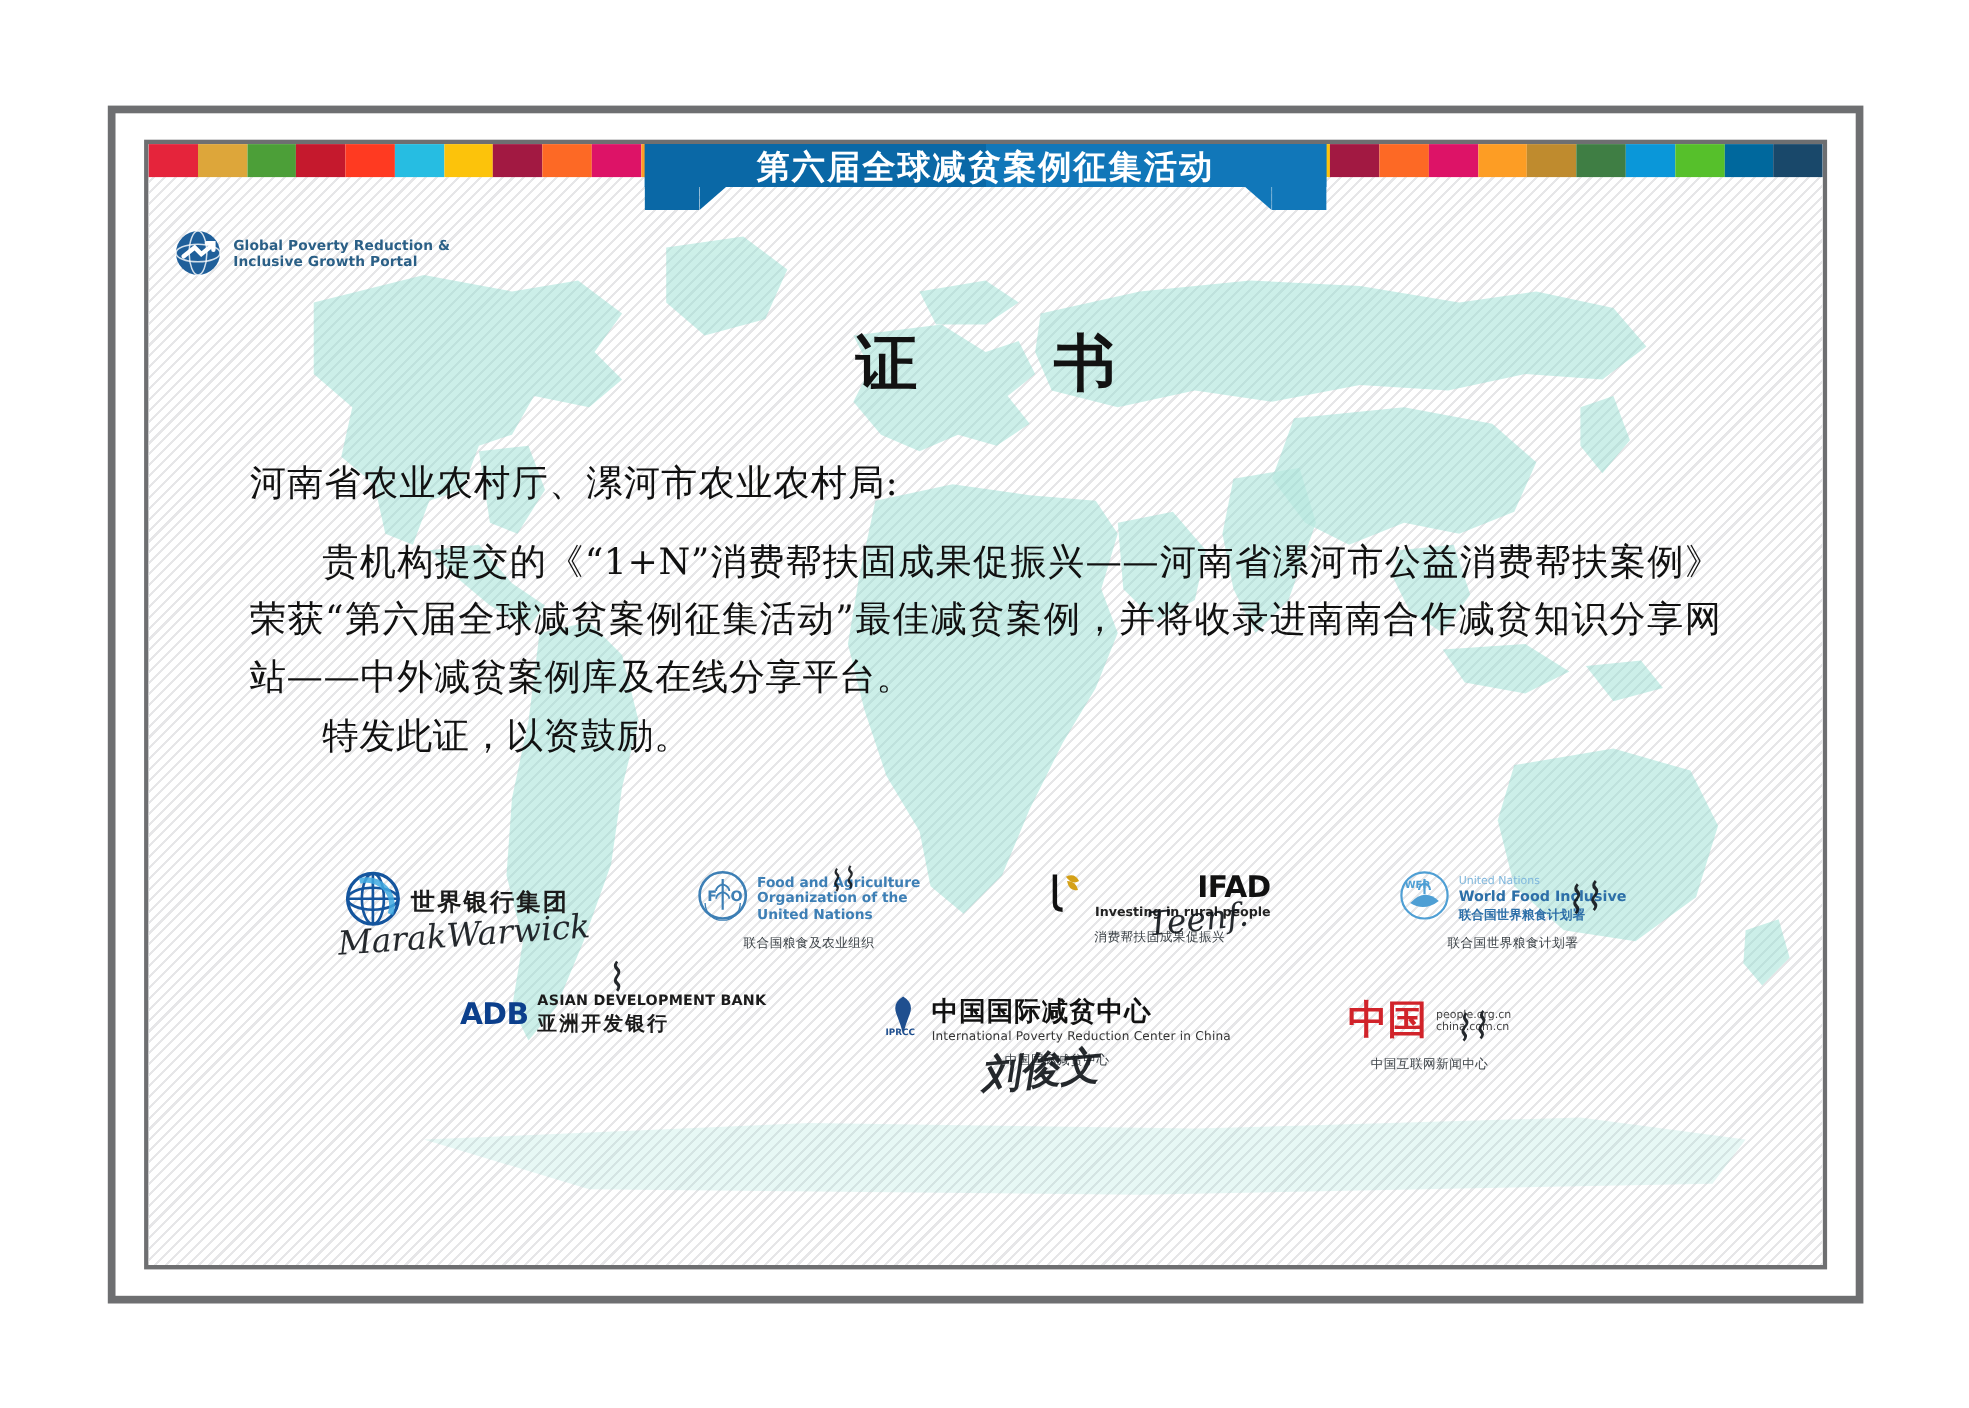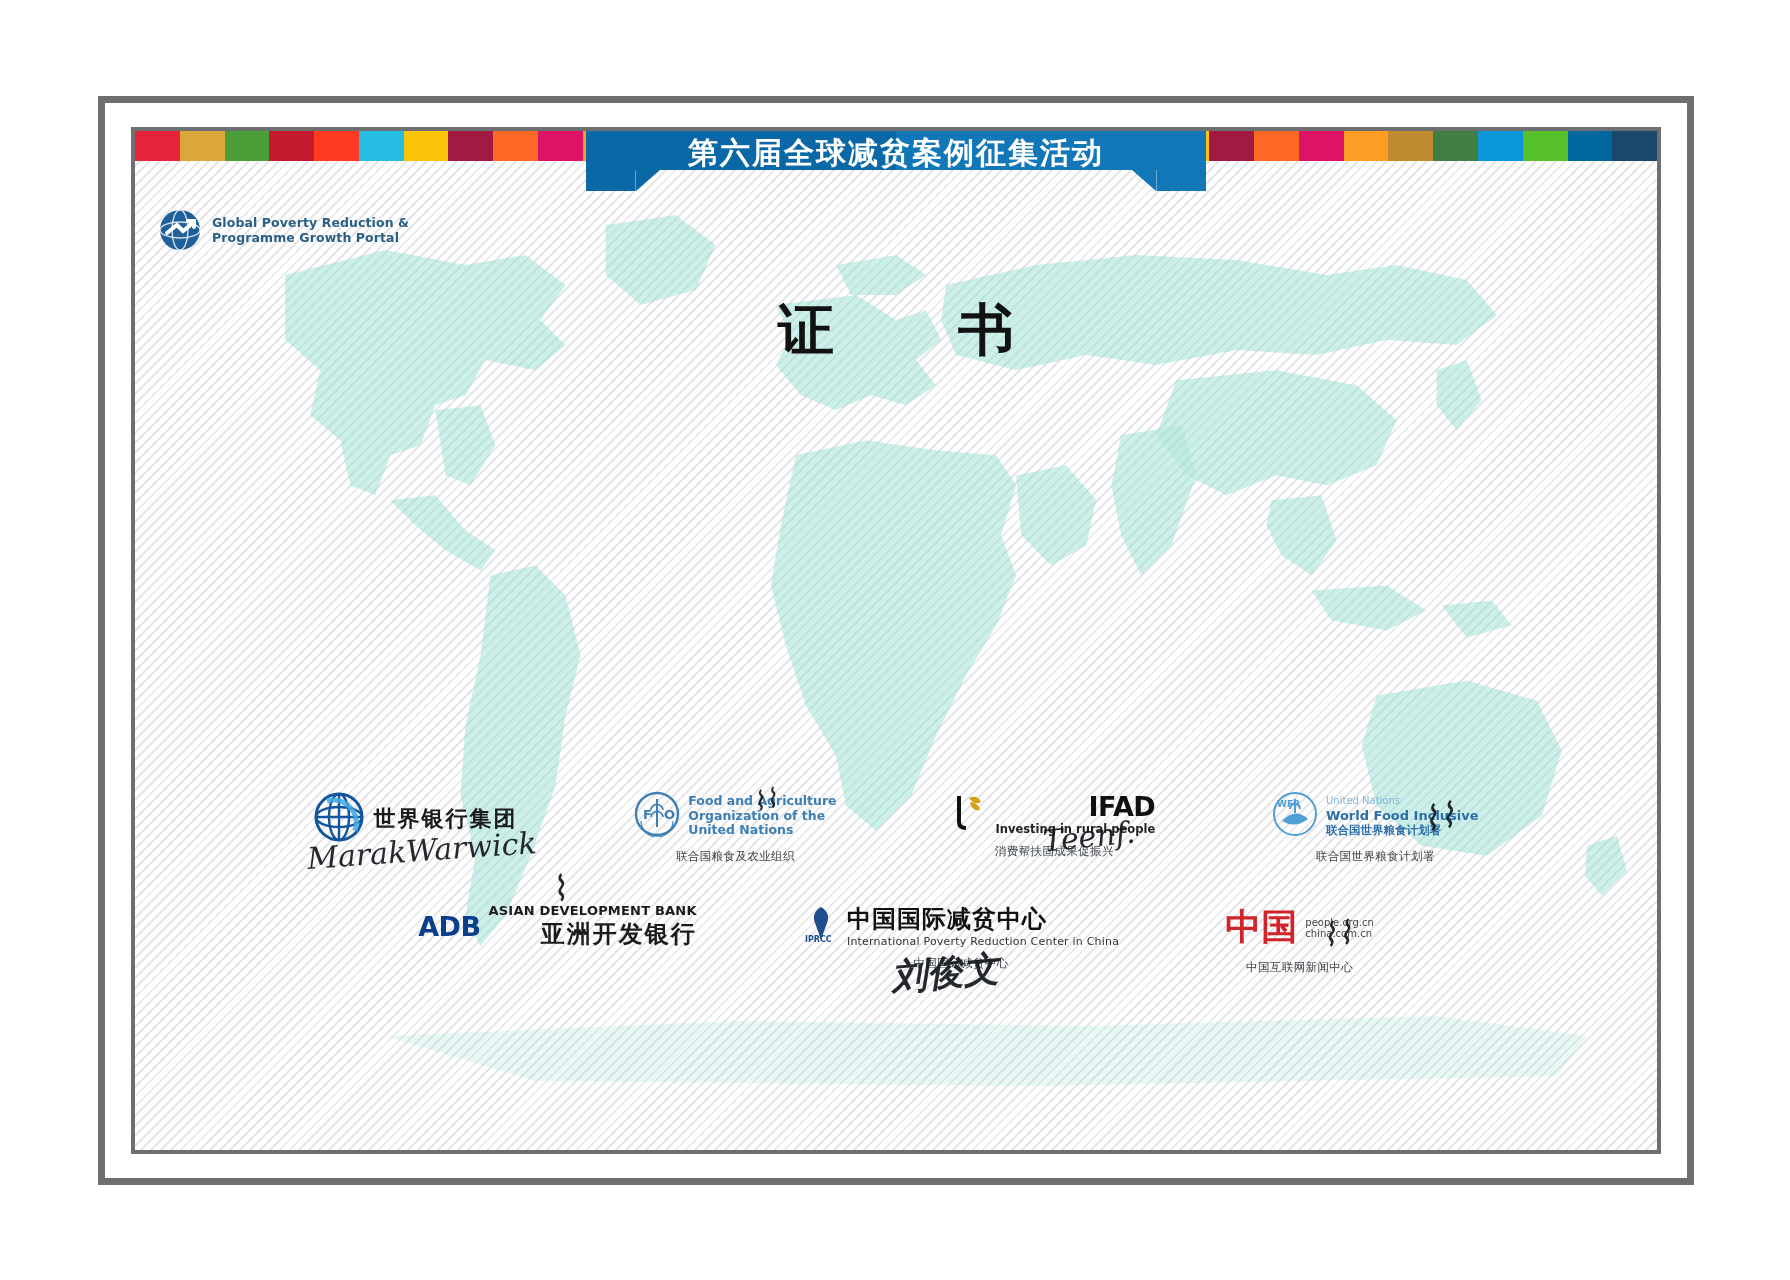--- a/index.html
+++ b/index.html
@@ -205,22 +205,22 @@
   .wfp-en .wfp-l3{ color:#2d6fa8; font-size:11.5px; }
   .ifad-txt{ text-align:right; }
   .ifad-name{ font-size:27px; font-weight:bold; color:#111; letter-spacing:-.5px;
     font-family:"DejaVu Sans","Liberation Sans",sans-serif;}
   .ifad-tag{ font-size:11.5px; color:#222; font-weight:bold;
     font-family:"DejaVu Sans","Liberation Sans",sans-serif;}
   .adb-mark{ font-size:27px; font-weight:bold; color:#0b3f8c; letter-spacing:-.5px;
     font-family:"DejaVu Sans","Liberation Sans",sans-serif;}
   .adb-en{ font-size:13px; font-weight:bold; color:#1b1b1b; letter-spacing:.2px;
     font-family:"DejaVu Sans","Liberation Sans",sans-serif;}
-  .adb-cn{ font-size:24px; font-weight:bold; color:#1b1b1b; letter-spacing:2px;
-    font-family:"DejaVu Sans","Liberation Sans",sans-serif;text-align:right;}
+  .adb-cn{ font-size:18px; font-weight:bold; color:#1b1b1b; letter-spacing:2px;
+    font-family:"DejaVu Sans","Liberation Sans",sans-serif;}
   .iprcc-cn{ font-size:24px; font-weight:bold; color:#111; letter-spacing:1px;
     font-family:"DejaVu Sans","Liberation Sans",sans-serif;}
   .iprcc-en{ font-size:11px; color:#333; letter-spacing:.2px;
     font-family:"DejaVu Sans","Liberation Sans",sans-serif;}
   .cn-red{ font-size:36px; font-weight:bold; color:#d1232a;
     font-family:Liberation Mono, monospace;}
   .cn-sub{ font-size:10px; color:#444; text-align:left;
     font-family:"DejaVu Sans","Liberation Sans",sans-serif;}
 
   
@@ -333,26 +333,31 @@
             <svg viewBox="0 0 46 46" width="46" height="46">
               <circle cx="23" cy="23" r="20" fill="#1f5f9a"></circle>
               <ellipse cx="23" cy="23" rx="20" ry="8" fill="none" stroke="#ffffff" stroke-width="1.4" opacity=".8"></ellipse>
               <ellipse cx="23" cy="23" rx="8" ry="20" fill="none" stroke="#ffffff" stroke-width="1.4" opacity=".8"></ellipse>
               <path d="M10 26 L20 18 L26 24 L36 16" stroke="#ffffff" stroke-width="4" fill="none" stroke-linecap="round"></path>
               <path d="M31 14 L37 14 L37 20" stroke="#ffffff" stroke-width="4" fill="none" stroke-linecap="round"></path>
             </svg>
           </span>
           <span class="ptxt">
             <div>Global Poverty Reduction &amp;</div>
-            <div>Programme Growth Portal</div>
+            <div>Inclusive Growth Portal</div>
           </span>
         </div>
 
         <div class="cert-title">证　书</div>
 
+        <div class="body-block">
+          <div class="salutation">河南省农业农村厅、漯河市农业农村局:</div>
+          <div class="para">贵机构提交的《“1+N”消费帮扶固成果促振兴——河南省漯河市公益消费帮扶案例》荣获“第六届全球减贫案例征集活动”最佳减贫案例，并将收录进南南合作减贫知识分享网站——中外减贫案例库及在线分享平台。</div>
+          <div class="para para2">特发此证，以资鼓励。</div>
+        </div>
 
         <div class="logos">
 
           <div class="logo-row logo-row-1">
 
             <div class="logo-cell">
               <div class="logo-main">
                 <span>
                   <svg width="52" height="52" viewBox="0 0 52 52">
                     <circle cx="26" cy="26" r="23" fill="none" stroke="#14559e" stroke-width="3"></circle>

